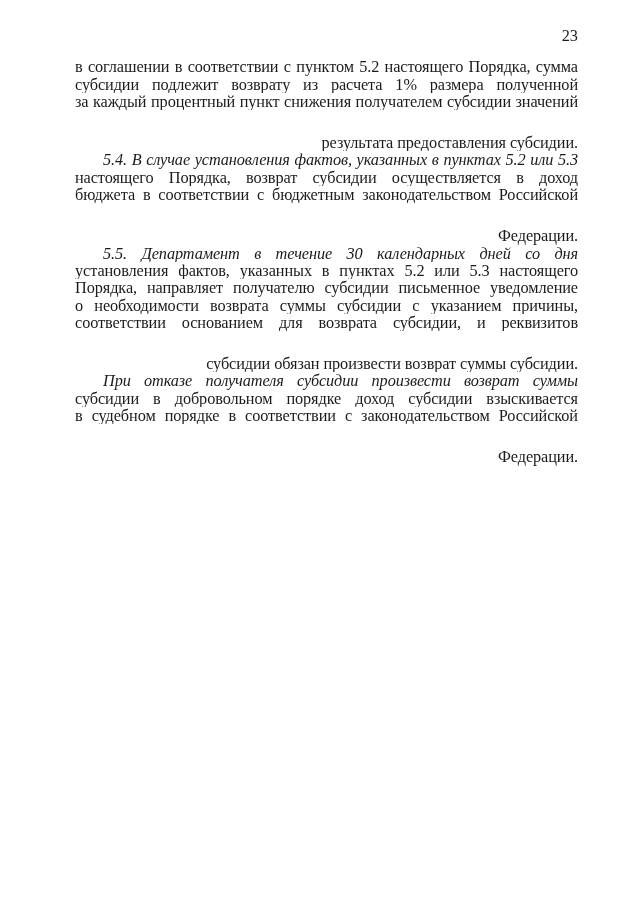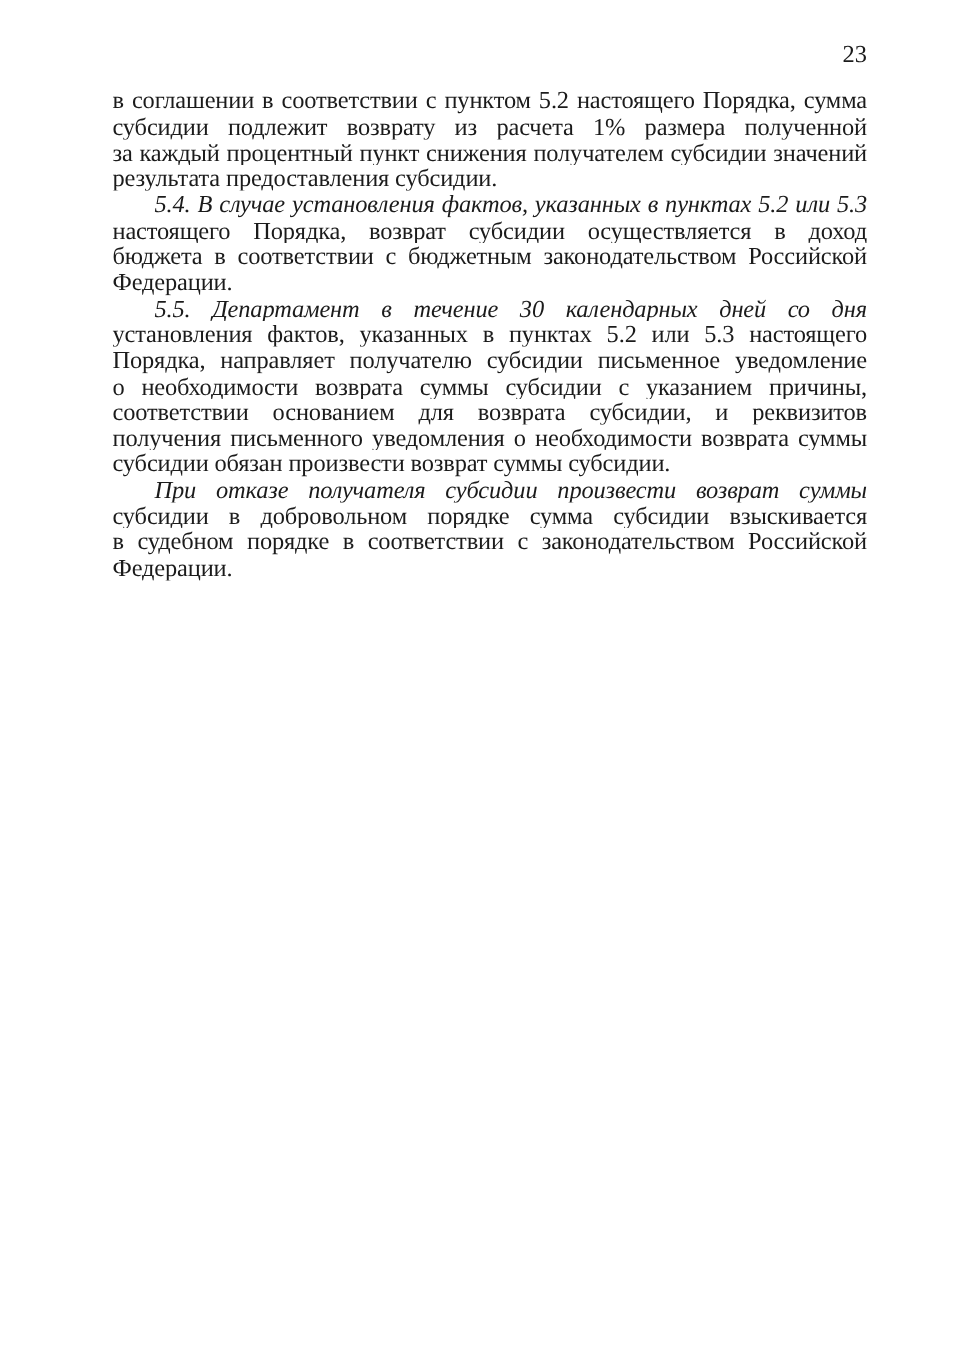--- a/index.html
+++ b/index.html
@@ -48,21 +48,22 @@
     text-align: justify;
   }
   .ln.j::after {
     content: "";
     display: inline-block;
     width: 100%;
     height: 0;
   }
   
   .ln.last {
-    text-align: left;
+    text-align: right;
+    margin-top: 24px;
   }
   
   .ln.ind {
     padding-left: 28px;
     font-style: italic;
   }
   .ln.ind.j::after {
     width: 100%;
   }
 </style>
@@ -85,23 +86,22 @@
         <div class="ln last">Федерации.</div>
       </div>
       <div class="paragraph">
         <div class="ln j ind">5.5. Департамент в течение 30 календарных дней со дня</div>
         <div class="ln j">установления фактов, указанных в пунктах 5.2 или 5.3 настоящего</div>
         <div class="ln j">Порядка, направляет получателю субсидии письменное уведомление</div>
         <div class="ln j">о необходимости возврата суммы субсидии с указанием причины,</div>
         <div class="ln j">соответствии основанием для возврата субсидии, и реквизитов</div>
       </div>
       <div class="paragraph">
-        <div class="ln j">получения письменного уведомления о необходимости возврата суммы</div>
         <div class="ln last">субсидии обязан произвести возврат суммы субсидии.</div>
       </div>
       <div class="paragraph">
         <div class="ln j ind">При отказе получателя субсидии произвести возврат суммы</div>
-        <div class="ln j">субсидии в добровольном порядке сумма субсидии взыскивается</div>
+        <div class="ln j">субсидии в добровольном порядке доход субсидии взыскивается</div>
         <div class="ln j">в судебном порядке в соответствии с законодательством Российской</div>
         <div class="ln last">Федерации.</div>
       </div>
     </div>
 </div>
 
 </body></html>

